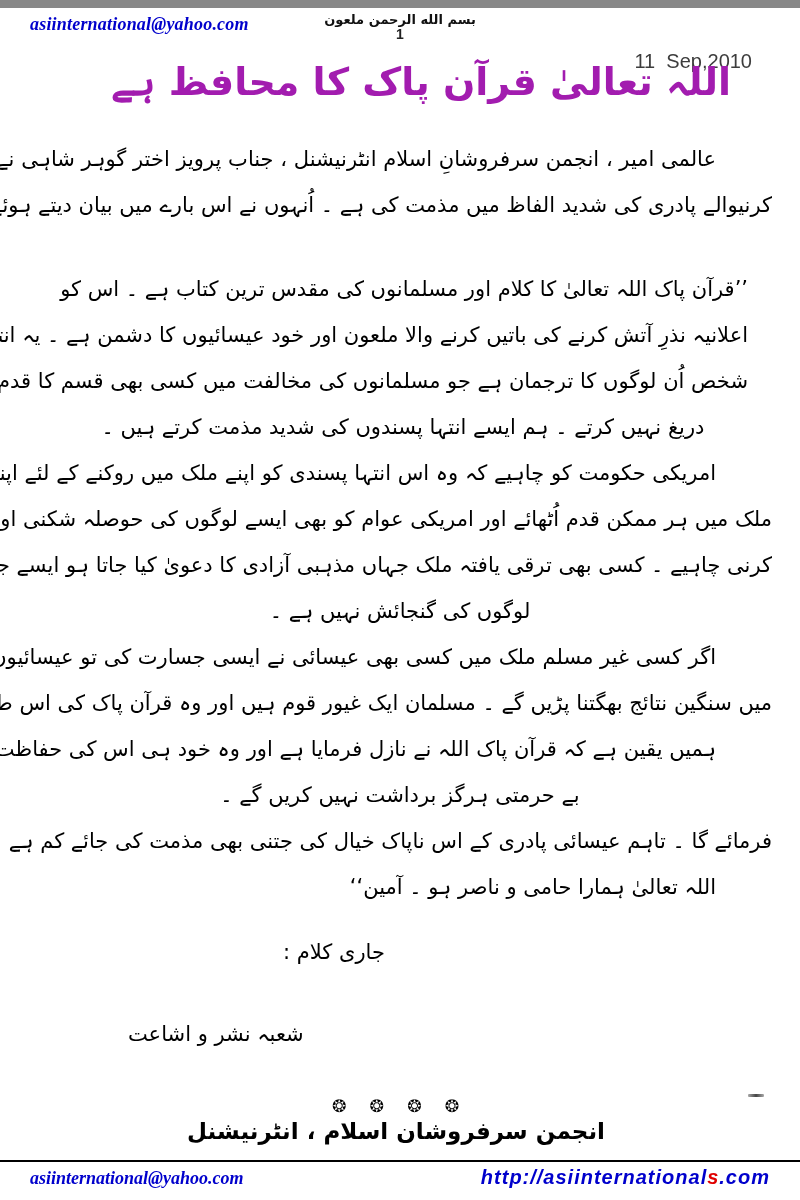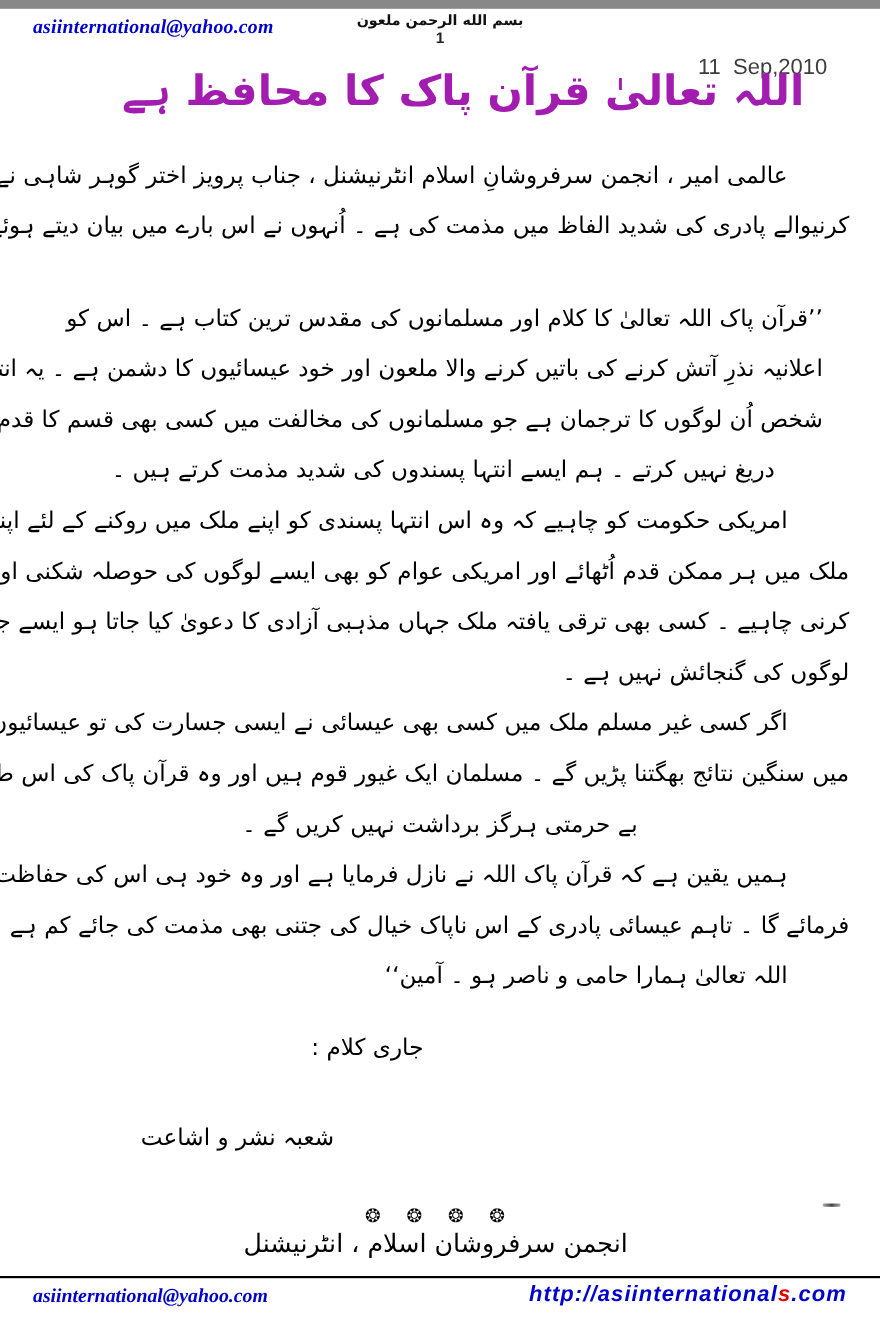--- a/index.html
+++ b/index.html
@@ -33,39 +33,39 @@
     direction:rtl; font-size:38px; font-weight:bold; color:#a21caf;padding-left:42px;
   }
   
   .body-text{
     position:absolute; top:128px; right:28px; left:28px;
     direction:rtl; font-size:21px; line-height:46px; color:#000;
   }
   .line{ text-align:right; white-space:nowrap; height:46px; overflow:visible; }
   .indent{ padding-right:56px; }
   .center{ text-align:center; }
-  .leftal{ text-align:right; }
+  .leftal{ text-align:center; }
   .qpad{ padding-right:24px; padding-left:30px; }
   .gap-before{ margin-top:38px; }
   
   .issued{
     position:absolute; top:932px; left:283px;
     direction:rtl; font-size:21px; color:#000;
   }
   .dept{
     position:absolute; top:1014px; left:128px;
     direction:rtl; font-size:21px; color:#000;
   }
   .ornaments{
     position:absolute; top:1088px; left:0; right:0; text-align:center;
     font-size:17px; letter-spacing:9px; color:#000;
   }
   .org-name{
     position:absolute; top:1110px; left:0; right:8px; text-align:center;
-    direction:rtl; font-size:23px; font-weight:normal; color:#000;
+    direction:rtl; font-size:23px; font-weight:bold; color:#000;
   }
   .artifact{
     position:absolute; top:1086px; left:748px; width:16px; height:3px;
     background:linear-gradient(90deg,#aaa,#444,#aaa); border-radius:1px;
   }
   
   .footer-rule{
     position:absolute; top:1152px; left:0; right:0; height:2px; background:#000;
   }
   .ftr-email{
@@ -98,22 +98,22 @@
     <div class="line qpad gap-before">’’قرآن پاک اللہ تعالیٰ کا کلام اور مسلمانوں کی مقدس ترین کتاب ہے ۔ اس کو</div>
     <div class="line qpad">اعلانیہ نذرِ آتش کرنے کی باتیں کرنے والا ملعون اور خود عیسائیوں کا دشمن ہے ۔ یہ انتہا پسند</div>
     <div class="line qpad">شخص اُن لوگوں کا ترجمان ہے جو مسلمانوں کی مخالفت میں کسی بھی قسم کا قدم اُٹھانے سے</div>
     <div class="line qpad center">دریغ نہیں کرتے ۔ ہم ایسے انتہا پسندوں کی شدید مذمت کرتے ہیں ۔</div>
     <div class="line indent">امریکی حکومت کو چاہیے کہ وہ اس انتہا پسندی کو اپنے ملک میں روکنے کے لئے اپنے</div>
     <div class="line">ملک میں ہر ممکن قدم اُٹھائے اور امریکی عوام کو بھی ایسے لوگوں کی حوصلہ شکنی اور شدید مذمت</div>
     <div class="line">کرنی چاہیے ۔ کسی بھی ترقی یافتہ ملک جہاں مذہبی آزادی کا دعویٰ کیا جاتا ہو ایسے جنونی</div>
     <div class="line leftal">لوگوں کی گنجائش نہیں ہے ۔</div>
     <div class="line indent">اگر کسی غیر مسلم ملک میں کسی بھی عیسائی نے ایسی جسارت کی تو عیسائیوں کو پوری دُنیا</div>
     <div class="line">میں سنگین نتائج بھگتنا پڑیں گے ۔ مسلمان ایک غیور قوم ہیں اور وہ قرآن پاک کی اس طرح</div>
+    <div class="line indent">ہمیں یقین ہے کہ قرآن پاک اللہ نے نازل فرمایا ہے اور وہ خود ہی اس کی حفاظت</div>
     <div class="line center">بے حرمتی ہرگز برداشت نہیں کریں گے ۔</div>
-    <div class="line indent">ہمیں یقین ہے کہ قرآن پاک اللہ نے نازل فرمایا ہے اور وہ خود ہی اس کی حفاظت</div>
     <div class="line">فرمائے گا ۔ تاہم عیسائی پادری کے اس ناپاک خیال کی جتنی بھی مذمت کی جائے کم ہے ۔</div>
     <div class="line indent">اللہ تعالیٰ ہمارا حامی و ناصر ہو ۔ آمین‘‘</div>
   </div>
 
   <div class="issued">جاری کلام :</div>
   <div class="dept">شعبہ نشر و اشاعت</div>
 
   <div class="ornaments">❂ ❂ ❂ ❂</div>
   <div class="org-name">انجمن سرفروشان اسلام ، انٹرنیشنل</div>
 

